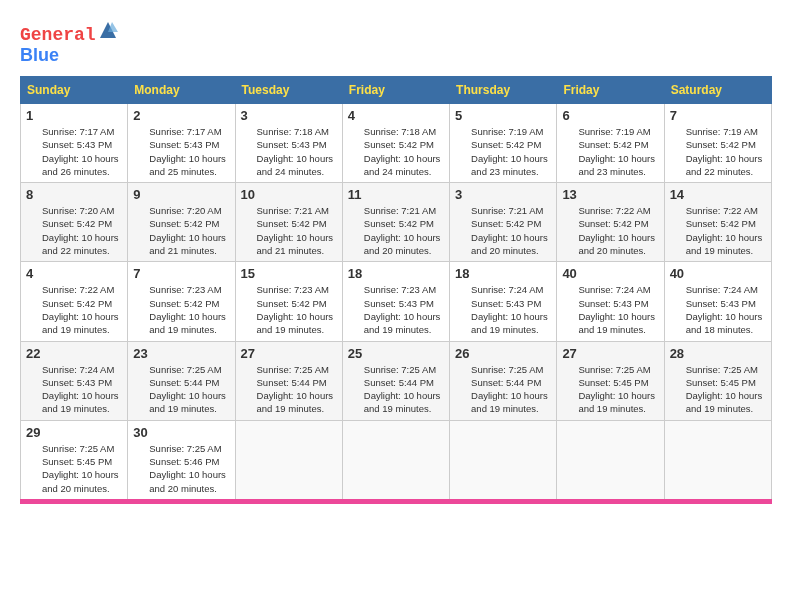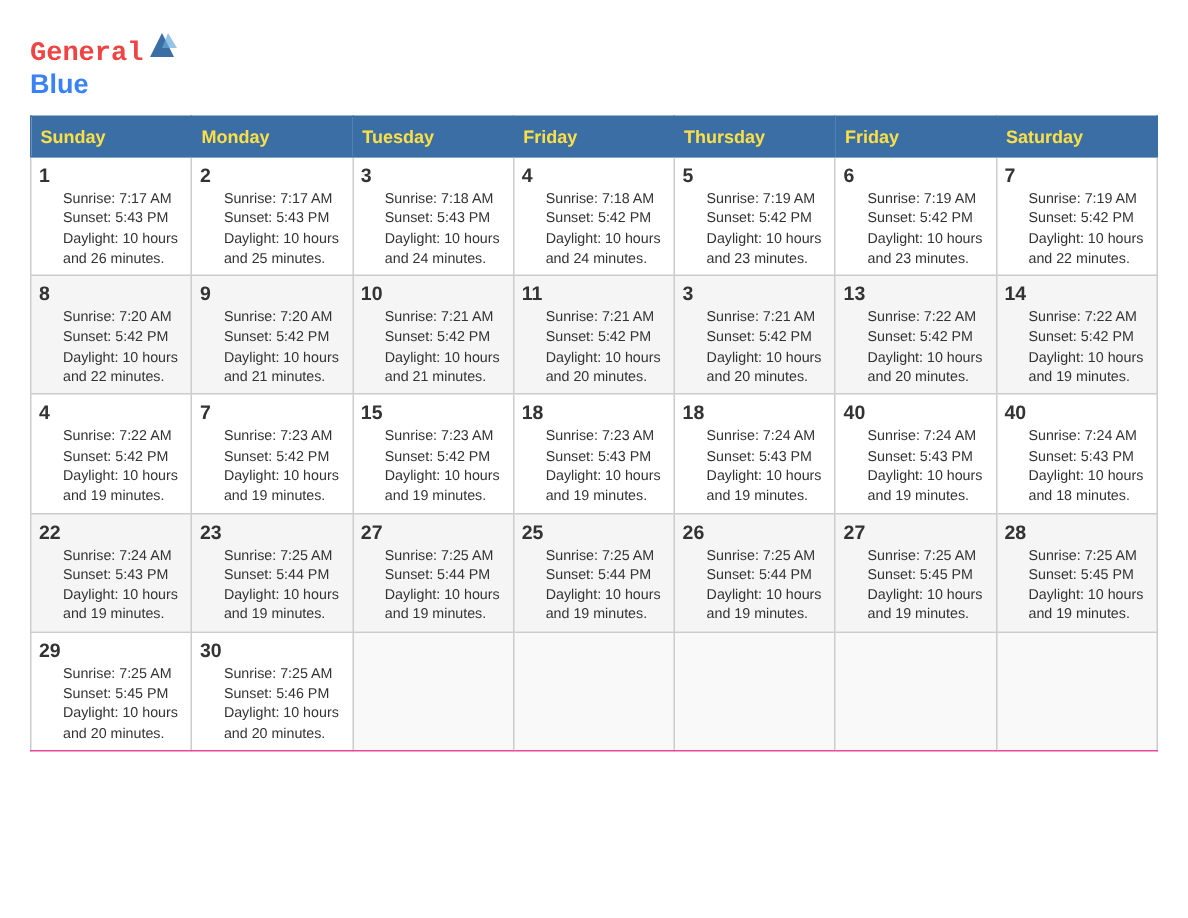--- a/index.html
+++ b/index.html
@@ -72,21 +72,21 @@
     .day-info {
       font-size: 9.5px;
       color: #333;
       line-height: 1.4;
       margin-left: 16px;
     }
     .empty-cell {
       background: #f9f9f9 !important;
     }
     .last-row td {
-      border-bottom: 1px solid #ec4899;
+      border-bottom: 5px solid #ec4899;
     }
   </style>
 </head>
 <body>
 
 <div class="header-area">
   <div class="logo">
     <div>
       <span style="font-size:18px;font-weight:bold;color:#ef4444;font-family:Liberation Mono, monospace;">General</span><svg class="logo-icon" viewBox="0 0 20 20">
           <polygon points="10,2 18,18 2,18" fill="#3a6ea5"></polygon>

